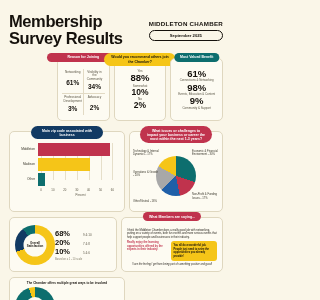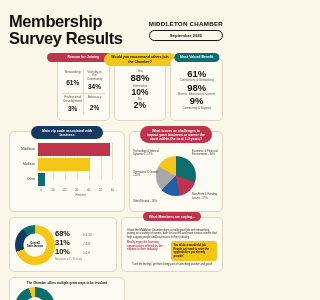--- a/index.html
+++ b/index.html
@@ -234,21 +234,21 @@
             <span>Satisfaction</span>
           </span>
         </div>
       </div>
       <div class="satlist">
         <div class="satrow">
           <div class="satval">68%</div>
           <div class="satnote">9 &amp; 10</div>
         </div>
         <div class="satrow">
-          <div class="satval">31%</div>
+          <div class="satval">20%</div>
           <div class="satnote">7 &amp; 8</div>
         </div>
         <div class="satrow">
           <div class="satval">10%</div>
           <div class="satnote">5 &amp; 6</div>
         </div>
         <div class="satfoot">Based on a 1 - 10 scale</div>
       </div>
     </div>
 

